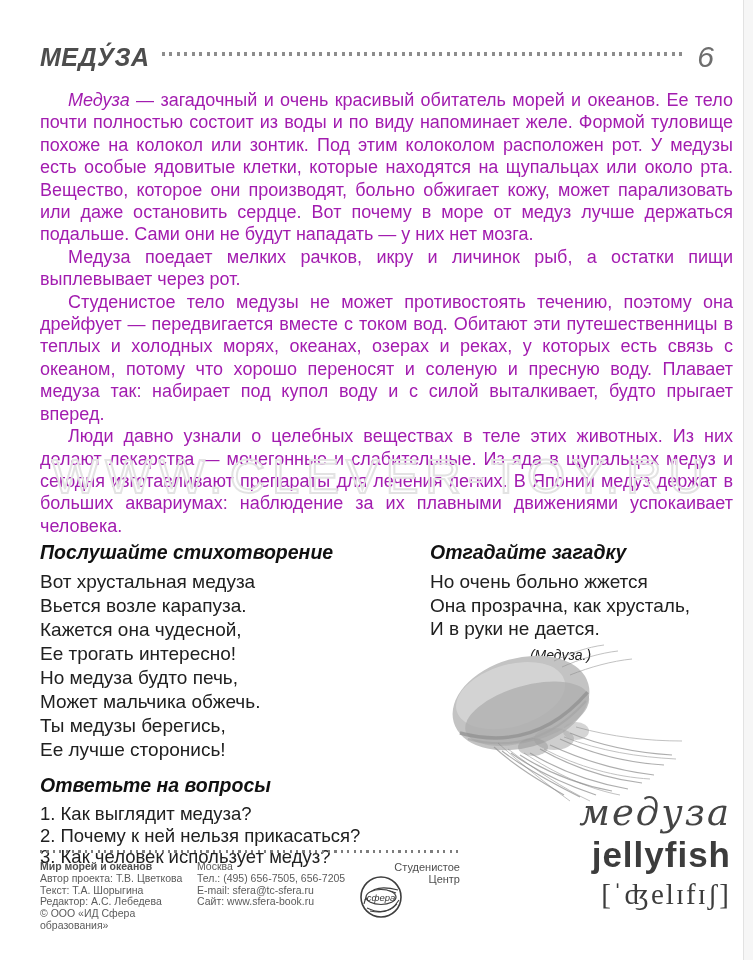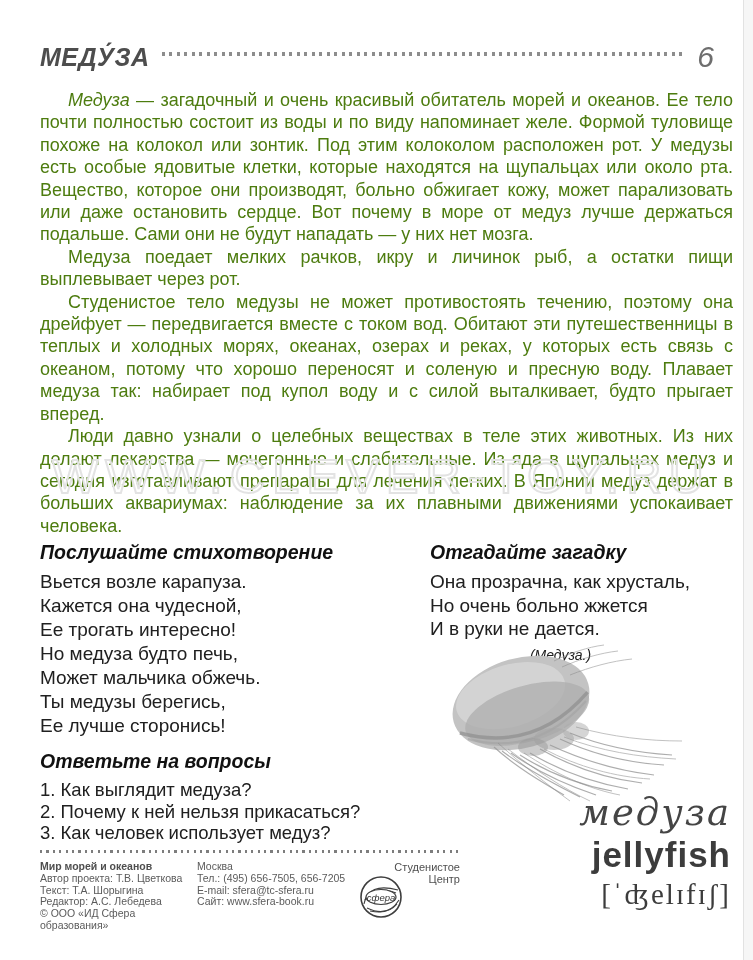--- a/index.html
+++ b/index.html
@@ -14,21 +14,21 @@
 
   
   .header { position:absolute; left:40px; top:42px; width:674px; display:flex; align-items:center; }
   .doc-title { font-size:25px; font-weight:bold; font-style:italic; color:#4d4d4d; letter-spacing:0.5px; white-space:nowrap; }
   .leader { flex:1; height:4px; margin:0 10px 7px 12px;
     background:repeating-linear-gradient(90deg,#8d8d8d 0 3px,transparent 3px 7.5px); }
   .page-num { font-size:30px; font-style:italic; color:#6e6e6e; line-height:1; }
 
   
   .article { position:absolute; left:40px; top:89px; width:693px;
-    font-size:18px; line-height:22.4px; text-align:justify; color:#4d7c0f; }
+    font-size:18px; line-height:22.4px; text-align:justify; color:#a21caf; }
   .article p { margin:0; text-indent:28px; }
 
   
   .watermark { position:absolute; left:52px; top:448px; width:680px; white-space:nowrap;
     font-size:49px; font-weight:normal; letter-spacing:7px; color:transparent;
     -webkit-text-stroke:2px #e3e3e3; pointer-events:none; z-index:3; }
 
   
   .columns { position:absolute; left:40px; top:541px; width:693px; display:flex; }
   .col-left { width:390px; }
@@ -77,40 +77,41 @@
     <p>Медуза поедает мелких рачков, икру и личинок рыб, а остатки пищи выплевывает через рот.</p>
     <p>Студенистое тело медузы не может противостоять течению, поэтому она дрейфует — передвигается вместе с током вод. Обитают эти путешественницы в теплых и холодных морях, океанах, озерах и реках, у которых есть связь с океаном, потому что хорошо переносят и соленую и пресную воду. Плавает медуза так: набирает под купол воду и с силой выталкивает, будто прыгает вперед.</p>
     <p>Люди давно узнали о целебных веществах в теле этих животных. Из них делают лекарства — мочегонные и слабительные. Из яда в щупальцах медуз и сегодня изготавливают препараты для лечения легких. В Японии медуз держат в больших аквариумах: наблюдение за их плавными движениями успокаивает человека.</p>
   </div>
 
   <div class="watermark">WWW.CLEVER-TOY.RU</div>
 
   <div class="columns">
     <div class="col-left">
       <div class="subhead">Послушайте стихотворение</div>
+      <div class="poem-line">Вот хрустальная медуза</div>
       <div class="poem-line">Вьется возле карапуза.</div>
       <div class="poem-line">Кажется она чудесной,</div>
       <div class="poem-line">Ее трогать интересно!</div>
       <div class="poem-line">Но медуза будто печь,</div>
       <div class="poem-line">Может мальчика обжечь.</div>
       <div class="poem-line">Ты медузы берегись,</div>
       <div class="poem-line">Ее лучше сторонись!</div>
 
       <div class="questions">
         <div class="subhead">Ответьте на вопросы</div>
         <div class="question-line">1. Как выглядит медуза?</div>
         <div class="question-line">2. Почему к ней нельзя прикасаться?</div>
         <div class="question-line">3. Как человек использует медуз?</div>
       </div>
     </div>
 
     <div class="col-right">
       <div class="subhead">Отгадайте загадку</div>
+      <div class="riddle-line">Но очень больно жжется</div>
       <div class="riddle-line">Она прозрачна, как хрусталь,</div>
-      <div class="riddle-line">Но очень больно жжется</div>
       <div class="riddle-line">И в руки не дается.</div>
       <div class="riddle-answer">(Медуза.)</div>
 
       <svg class="jellyfish-art" viewBox="0 0 252 165" xmlns="http://www.w3.org/2000/svg">
         <g transform="rotate(-16 85 60)">
           <ellipse cx="85" cy="60" rx="70" ry="45" fill="#c3c3c3"></ellipse>
           <ellipse cx="77" cy="50" rx="56" ry="31" fill="#d6d6d6" opacity="0.85"></ellipse>
           <ellipse cx="88" cy="72" rx="64" ry="28" fill="#adadad" opacity="0.75"></ellipse>
           <path d="M18 72 Q85 112 152 68" stroke="#8f8f8f" stroke-width="3.5" fill="none" opacity="0.7"></path>
           <path d="M24 80 Q85 116 148 76" stroke="#a2a2a2" stroke-width="2" fill="none" opacity="0.6"></path>

